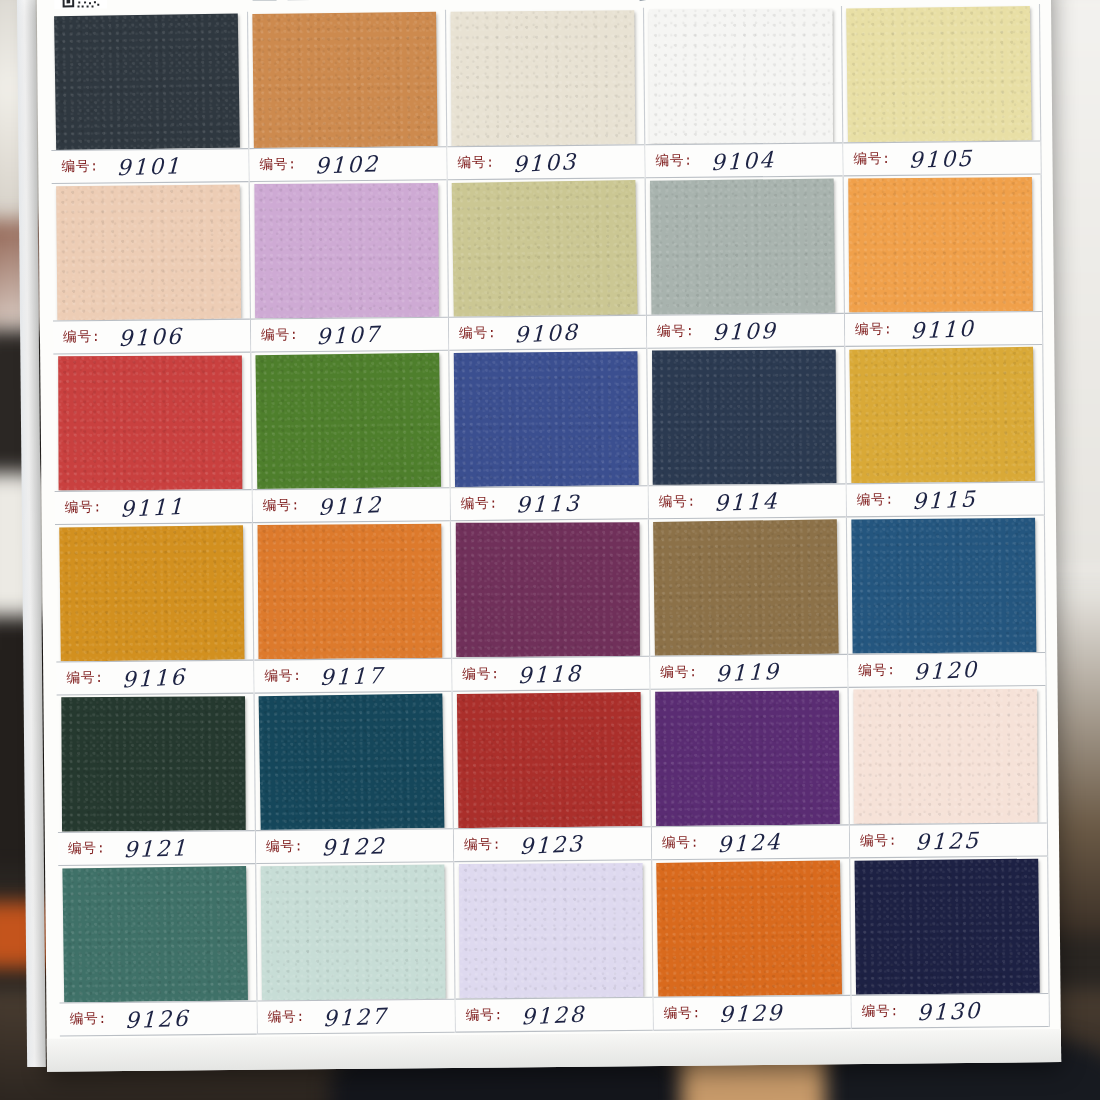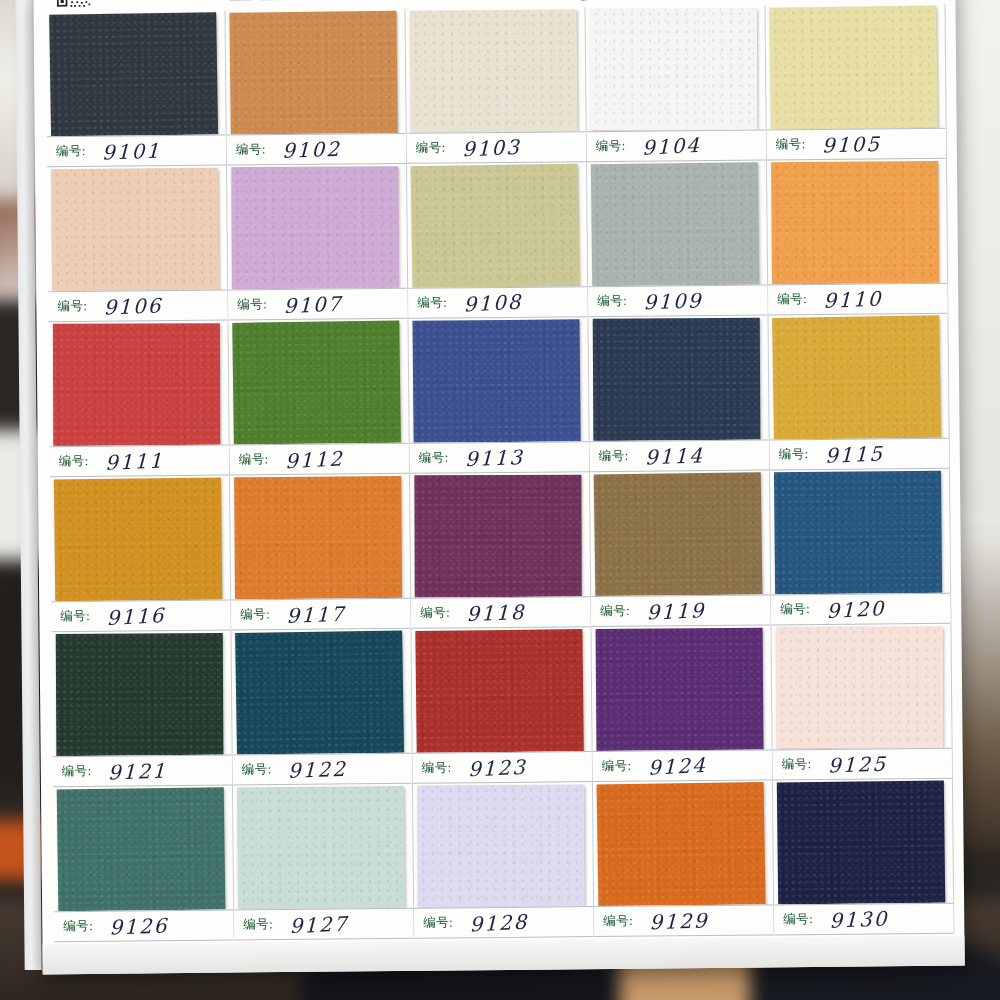--- a/index.html
+++ b/index.html
@@ -63,22 +63,22 @@
   }
   .labelbar {
     position:absolute; left:0; bottom:0;
     width:100%; height:31px;
     border-top:1px solid #b9bec4;
     border-bottom:1px solid #b9bec4;
     background:#fdfdfc;
     display:flex; align-items:center;
   }
   .lab-cn {
-    font-size:12.5px; color:#14532d; margin-left:9px;
-    font-family:Liberation Serif, serif;
+    font-size:12.5px; color:#7f1d1d; margin-left:9px;
+    font-family:Liberation Mono, monospace;
     letter-spacing:.5px; white-space:nowrap;
   }
   .lab-num {
     font-size:20px; color:#1d2344; margin-left:18px;
     font-family:"DejaVu Serif","Liberation Serif",serif;
     font-style:italic; letter-spacing:2px;
     transform: rotate(-1.6deg) skewX(-6deg);
   }
 
   

